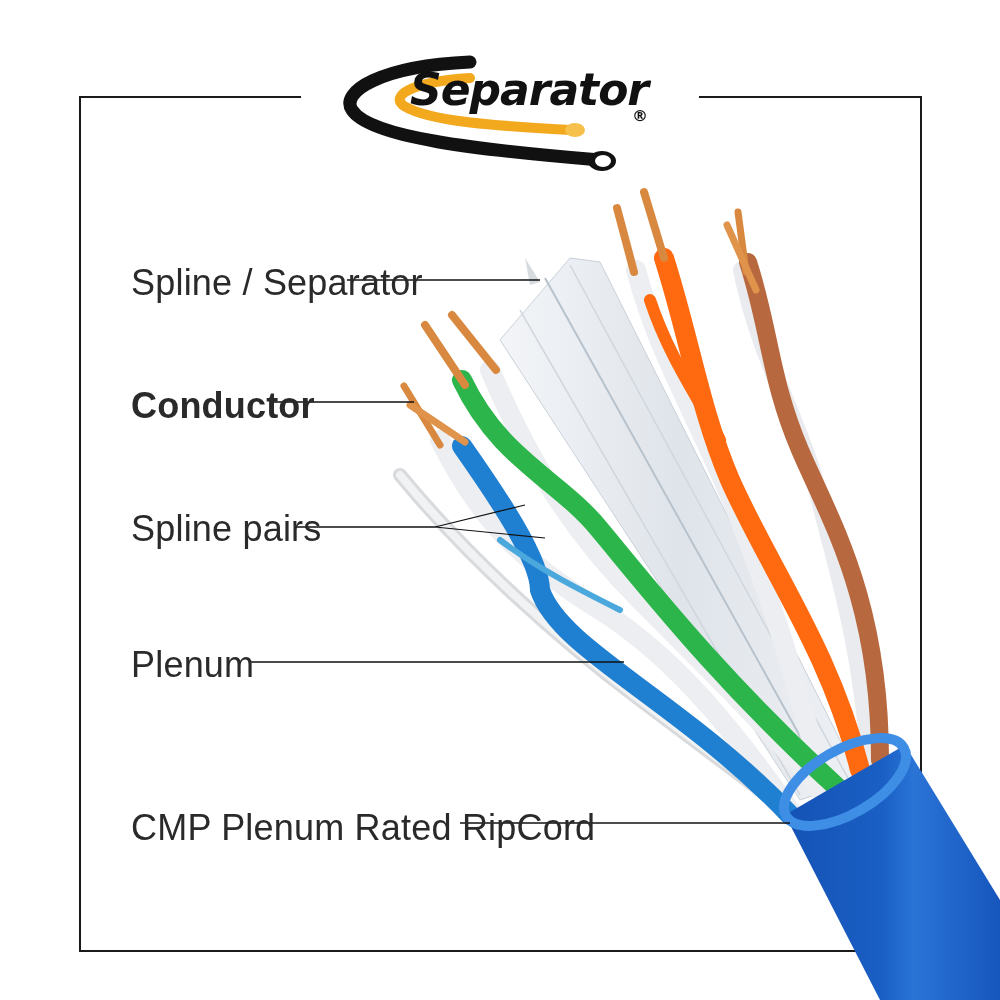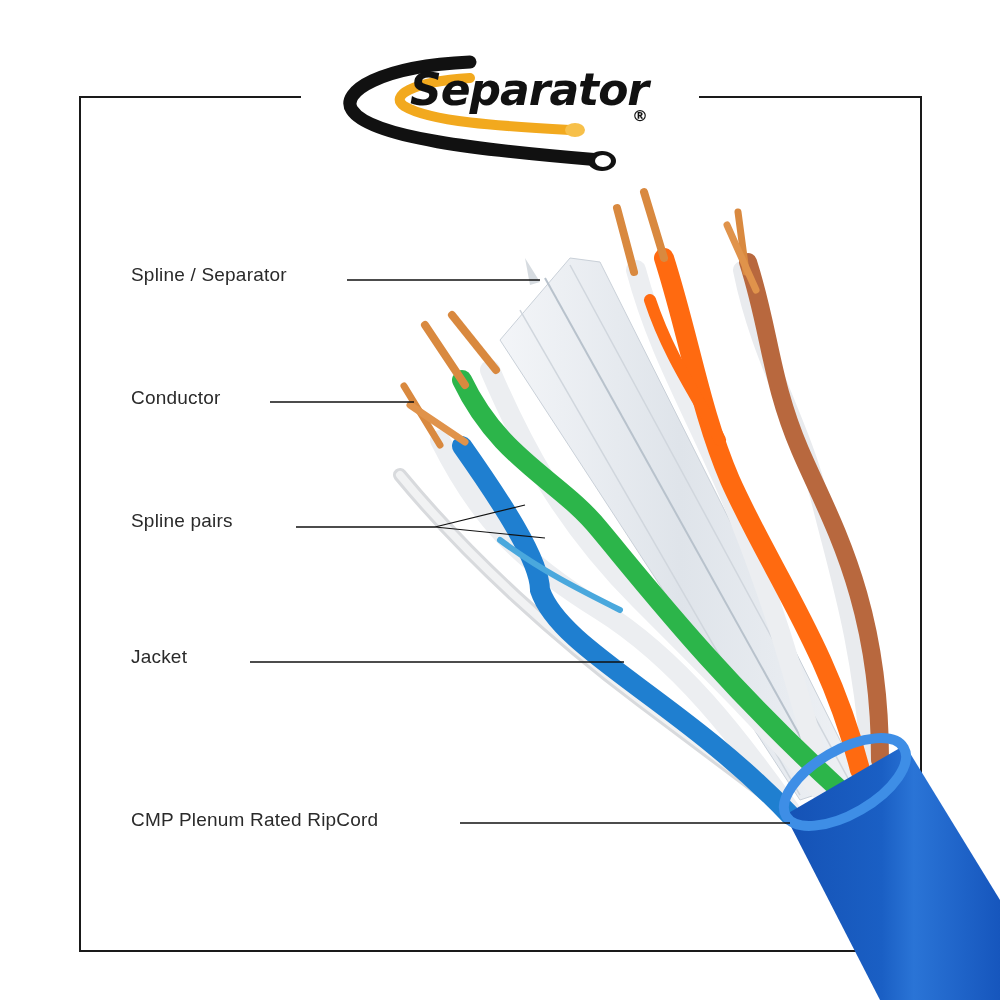--- a/index.html
+++ b/index.html
@@ -4,21 +4,21 @@
 <style>
   html, body { margin: 0; padding: 0; background: #ffffff; }
   body { width: 1000px; height: 1000px; position: relative; overflow: hidden;
          font-family: "Liberation Sans", "DejaVu Sans", sans-serif; }
   .frame-line { position: absolute; background: #1a1a1a; }
   .logo { position: absolute; left: 340px; top: 50px; width: 330px; height: 130px; }
   .logo-text { position: absolute; left: 70px; top: 14px; font-family: "DejaVu Sans", sans-serif;
                font-weight: bold; font-style: italic; font-size: 44px; color: #111; letter-spacing: -1px; }
   .logo-reg { position: absolute; left: 292px; top: 56px; font-family: "DejaVu Sans", sans-serif;
               font-size: 16px; color: #111; font-weight: bold; }
-  .label { position: absolute; left: 131px; font-size: 19px; color: #2a2a2a; font-weight: 300;
+  .label { position: absolute; left: 131px; font-size: 36px; color: #2a2a2a; font-weight: 300;
            white-space: nowrap; line-height: 1; letter-spacing: 0.2px; }
   svg.art { position: absolute; left: 0; top: 0; }
 </style>
 </head>
 <body>
 
 <div class="frame-line" style="left:79px; top:96px; width:222px; height:2px;"></div>
 <div class="frame-line" style="left:699px; top:96px; width:223px; height:2px;"></div>
 <div class="frame-line" style="left:79px; top:96px; width:2px; height:856px;"></div>
 <div class="frame-line" style="left:920px; top:96px; width:2px; height:856px;"></div>
@@ -89,16 +89,16 @@
   <line x1="250" y1="662" x2="624" y2="662" stroke="#111" stroke-width="1.5"></line>
   <line x1="460" y1="823" x2="790" y2="823" stroke="#111" stroke-width="1.5"></line>
 </svg>
 
 <div class="logo">
   <span class="logo-text">Separator</span>
   <span class="logo-reg">®</span>
 </div>
 
 <div class="label" style="top:265px;">Spline / Separator</div>
-<div class="label" style="top:388px;">Conductor</div>
+<div class="label" style="top:388px;font-weight:bold;">Conductor</div>
 <div class="label" style="top:511px;">Spline pairs</div>
-<div class="label" style="top:647px;">Jacket</div>
+<div class="label" style="top:647px;">Plenum</div>
 <div class="label" style="top:810px;">CMP Plenum Rated RipCord</div>
 
 </body></html>

